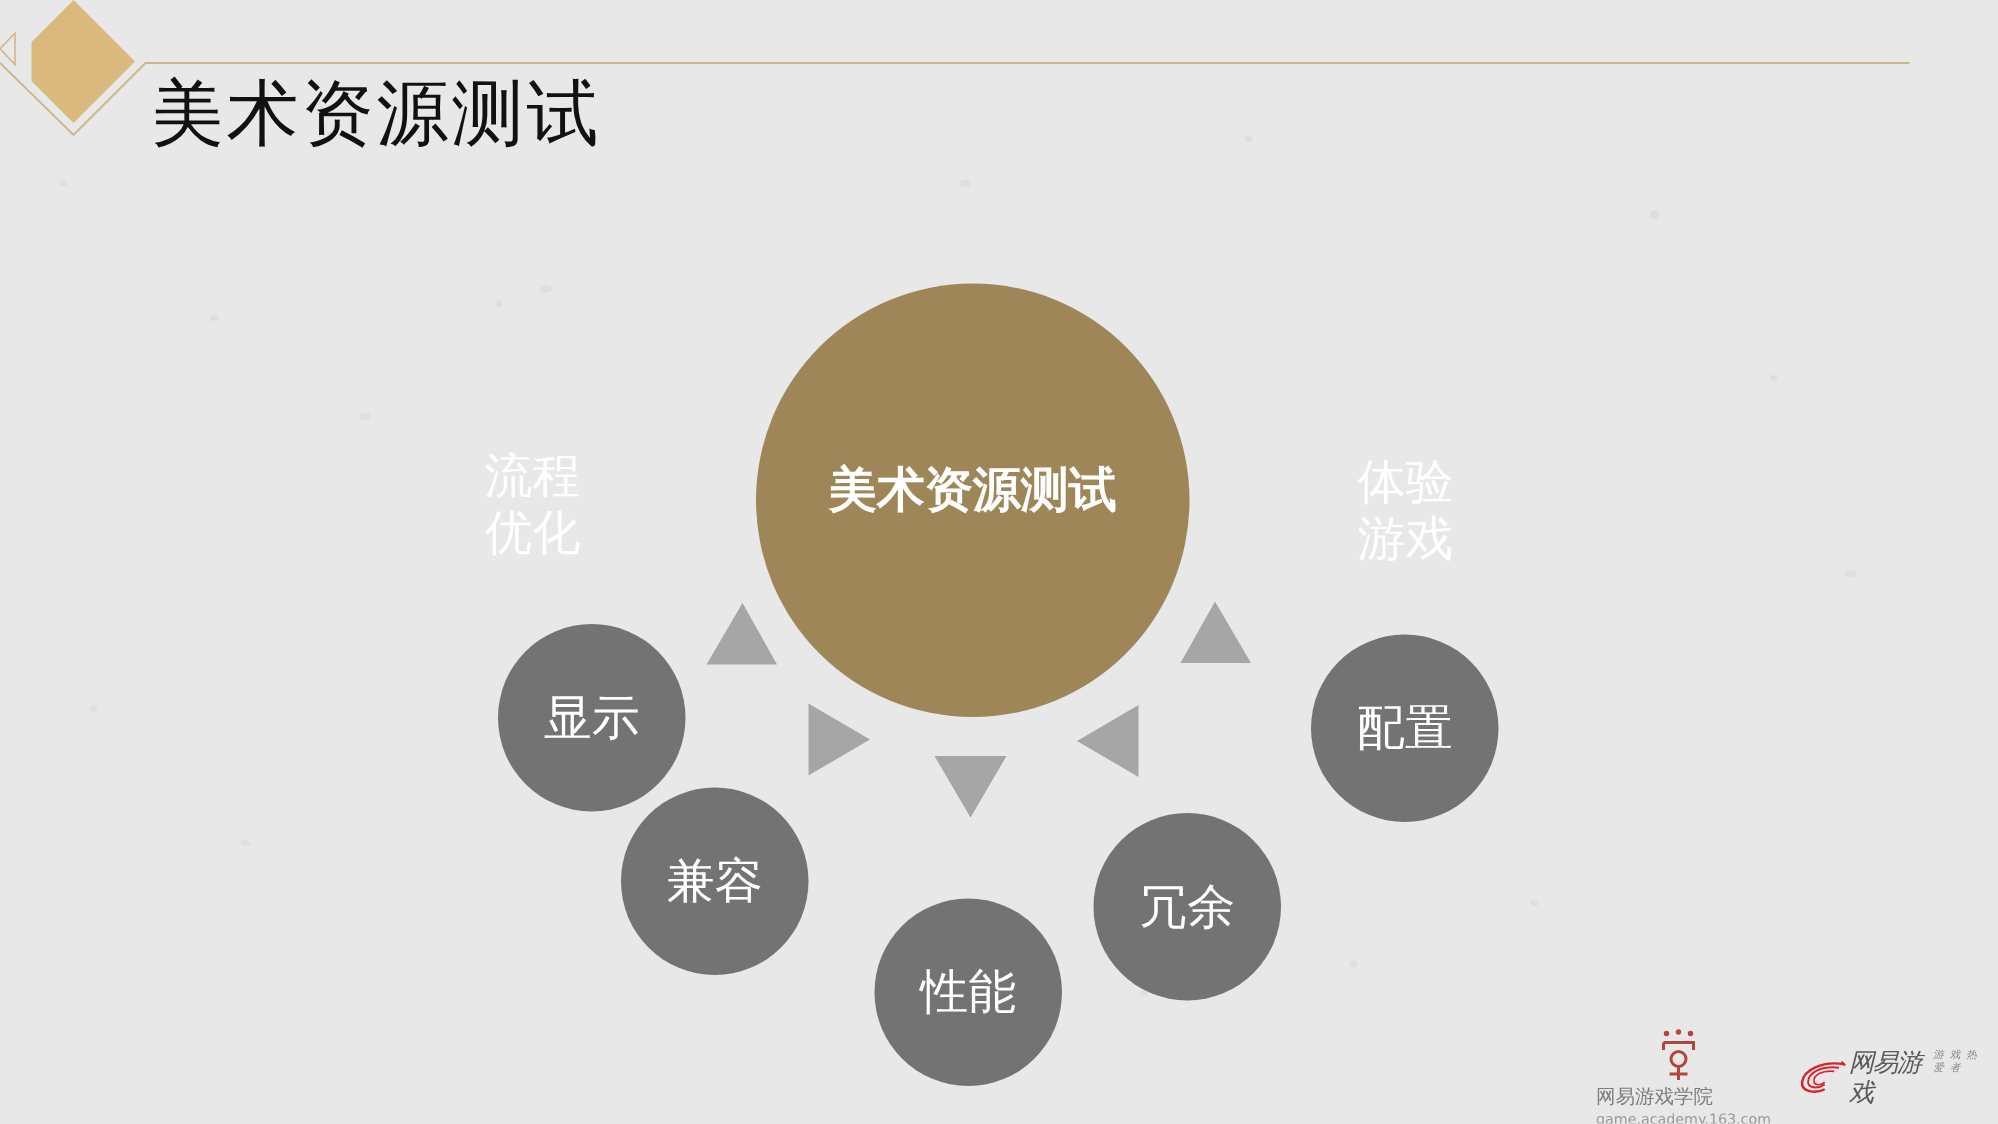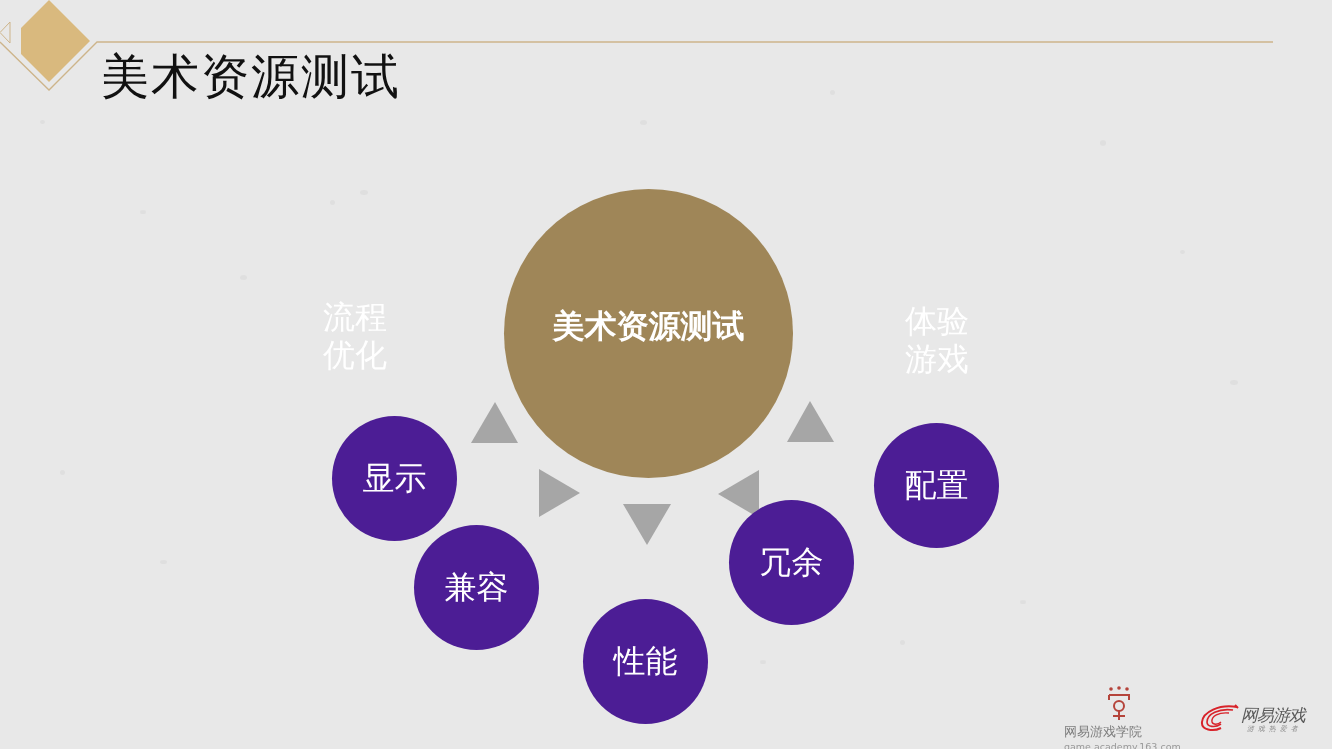--- a/index.html
+++ b/index.html
@@ -68,21 +68,21 @@
       font-size: 32px;
       letter-spacing: 0px;
       margin-top: -13px;
       white-space: nowrap;
     }
     .node {
       position: absolute;
       width: 125px;
       height: 125px;
       border-radius: 50%;
-      background: #4c1d95;
+      background: #737373;
       display: flex;
       align-items: center;
       justify-content: center;
     }
     .node-label {
       color: #ffffff;
       font-size: 32px;
       white-space: nowrap;
     }
     #diagram-arrows {
@@ -114,21 +114,20 @@
     }
     .academy-name { font-size: 13px; line-height: 16px; color: #7d7d7d; }
     .academy-url { font-size: 9.5px; line-height: 13px; color: #999999; }
     .netease-logo {
       display: flex;
       align-items: center;
       margin-left: 18px;
     }
     .netease-text {
       display: flex;
-      flex-direction: column;
       margin-left: 2px;
     }
     .netease-name {
       font-size: 17px;
       line-height: 20px;
       font-style: italic;
       color: #5a5a5a;
       letter-spacing: -1px;
     }
     .netease-tag {
@@ -192,21 +191,21 @@
 
 <div class="node" style="left:332px;top:416px;">
   <span class="node-label">显示</span>
 </div>
 <div class="node" style="left:414px;top:525px;">
   <span class="node-label">兼容</span>
 </div>
 <div class="node" style="left:583px;top:599px;">
   <span class="node-label">性能</span>
 </div>
-<div class="node" style="left:729px;top:500px;">
+<div class="node" style="left:729px;top:542px;">
   <span class="node-label">冗余</span>
 </div>
 <div class="node" style="left:874px;top:423px;">
   <span class="node-label">配置</span>
 </div>
 
 <div id="footer-logos">
   <div class="academy-logo">
     <svg width="26" height="38" viewBox="0 0 26 38">
       <circle cx="5" cy="3" r="1.8" fill="#b5443b"></circle>

